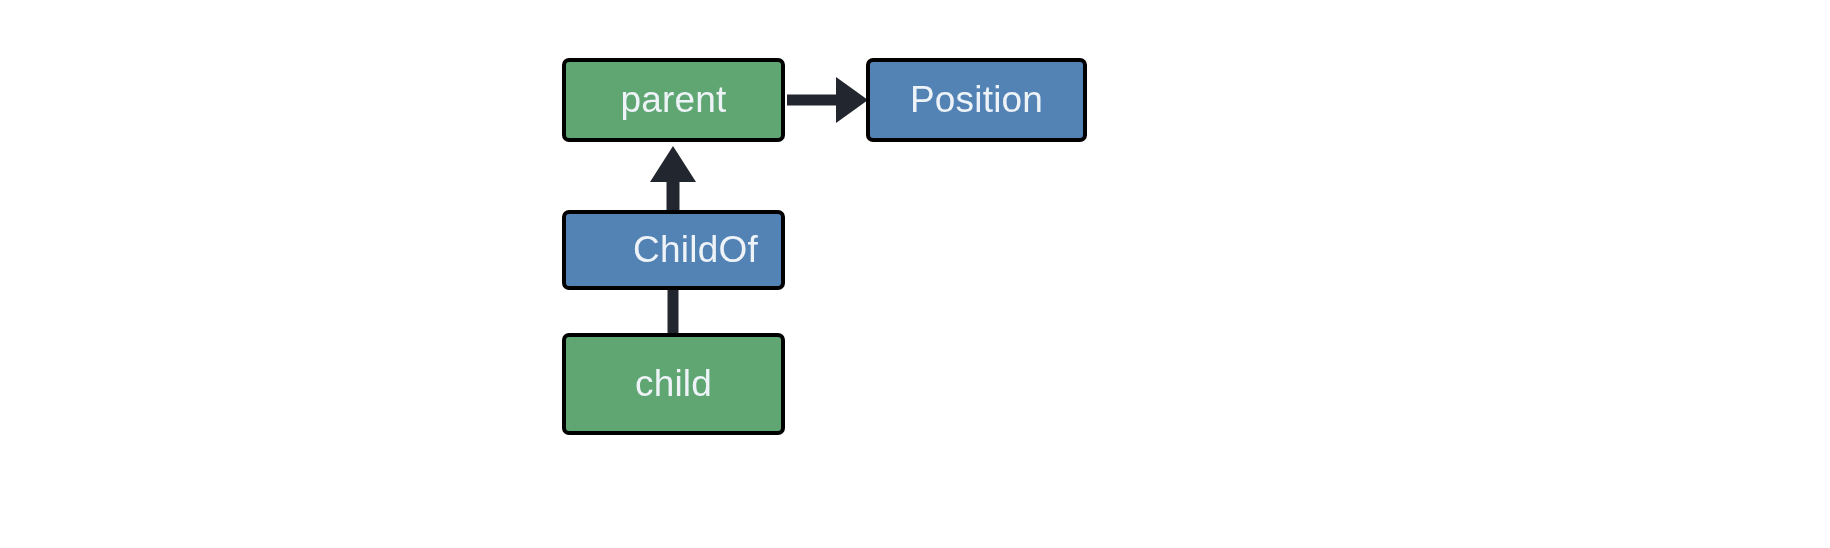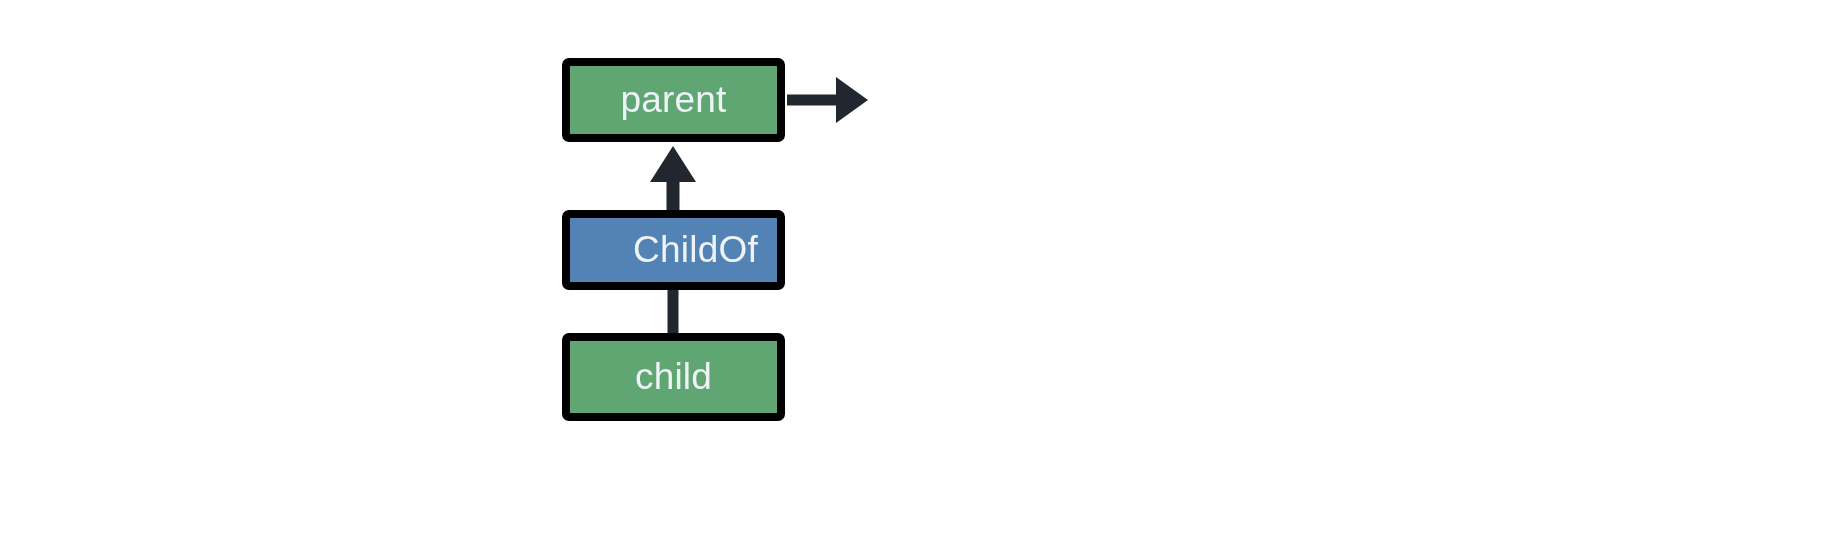--- a/index.html
+++ b/index.html
@@ -20,42 +20,42 @@
     height: 548px;
     background: #ffffff;
   }
 
   .node {
     position: absolute;
     box-sizing: border-box;
     display: flex;
     align-items: center;
     justify-content: center;
-    border: 8px solid #000000;
+    border: 4px solid #000000;
     border-radius: 7px;
     color: #eef3f8;
     font-size: 37px;
     font-weight: 400;
     letter-spacing: 0.2px;
     line-height: 1;
     user-select: none;
   }
   .node-label {
     display: block;
     transform: translateY(-1px);
   }
 
   .node.green { background: #5fa673; }
   .node.blue  { background: #5382b4; }
 
   
   #node-parent   { left: 562px; top: 58px;  width: 223px; height: 84px; }
   #node-position { left: 866px; top: 58px;  width: 221px; height: 84px; }
   #node-childof  { left: 562px; top: 210px; width: 223px; height: 80px; padding-left: 44px; }
-  #node-child    { left: 562px; top: 333px; width: 223px; height: 88px; }
+  #node-child    { left: 562px; top: 333px; width: 223px; height: 102px; }
 
   
   #edges {
     position: absolute;
     left: 0;
     top: 0;
     width: 1830px;
     height: 548px;
     pointer-events: none;
   }
@@ -79,20 +79,23 @@
 
     <g>
       <line x1="673" y1="336" x2="673" y2="288" stroke="#22272f" stroke-width="11" stroke-linecap="butt"></line>
     </g>
   </svg>
 
   <div class="node green" id="node-parent">
     <span class="node-label">parent</span>
   </div>
 
+  <div class="node blue" id="node-position">
+    <span class="node-label">Position</span>
+  </div>
 
   <div class="node blue" id="node-childof">
     <span class="node-label">ChildOf</span>
   </div>
 
   <div class="node green" id="node-child">
     <span class="node-label">child</span>
   </div>
 
 </div>

